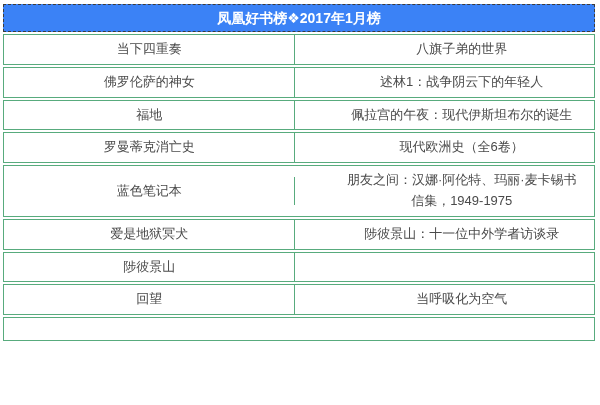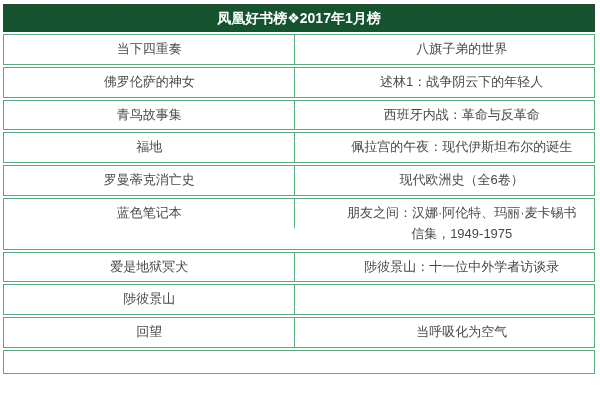--- a/index.html
+++ b/index.html
@@ -14,39 +14,39 @@
     overflow: hidden;
     position: relative;
   }
   .table-wrap {
     position: absolute;
     left: 3px;
     top: 4px;
     width: 592px;
   }
   .header-bar {
-    background: #14532d;
+    background: #3b82f6;
     border: 1px dashed #3c3c3c;
     color: #ffffff;
     font-size: 14px;
     font-weight: bold;
     text-align: center;
     line-height: 20px;
     padding: 3px 0;
   }
   .rows {
     margin-top: 2px;
     display: flex;
     flex-direction: column;
     gap: 2px;
   }
   .row {
     border: 1px solid #58ab7d;
     display: flex;
-    align-items: flex-start;
+    align-items: center;
     background: #ffffff;
   }
   .cell {
     display: flex;
     align-items: center;
     justify-content: center;
     text-align: center;
     font-size: 13px;
     color: #4a4a4a;
     line-height: 1.6;
@@ -83,24 +83,20 @@
       <div class="cell left">当下四重奏</div>
       <div class="cell right">八旗子弟的世界</div>
     </div>
 
     <div class="row">
       <div class="cell left">佛罗伦萨的神女</div>
       <div class="cell right">述林1：战争阴云下的年轻人</div>
     </div>
 
 
-    <div class="row">
-      <div class="cell left">青鸟故事集</div>
-      <div class="cell right">西班牙内战：革命与反革命</div>
-    </div>
 
     <div class="row">
       <div class="cell left">福地</div>
       <div class="cell right">佩拉宫的午夜：现代伊斯坦布尔的诞生</div>
     </div>
 
     <div class="row">
       <div class="cell left">罗曼蒂克消亡史</div>
       <div class="cell right">现代欧洲史（全6卷）</div>
     </div>

